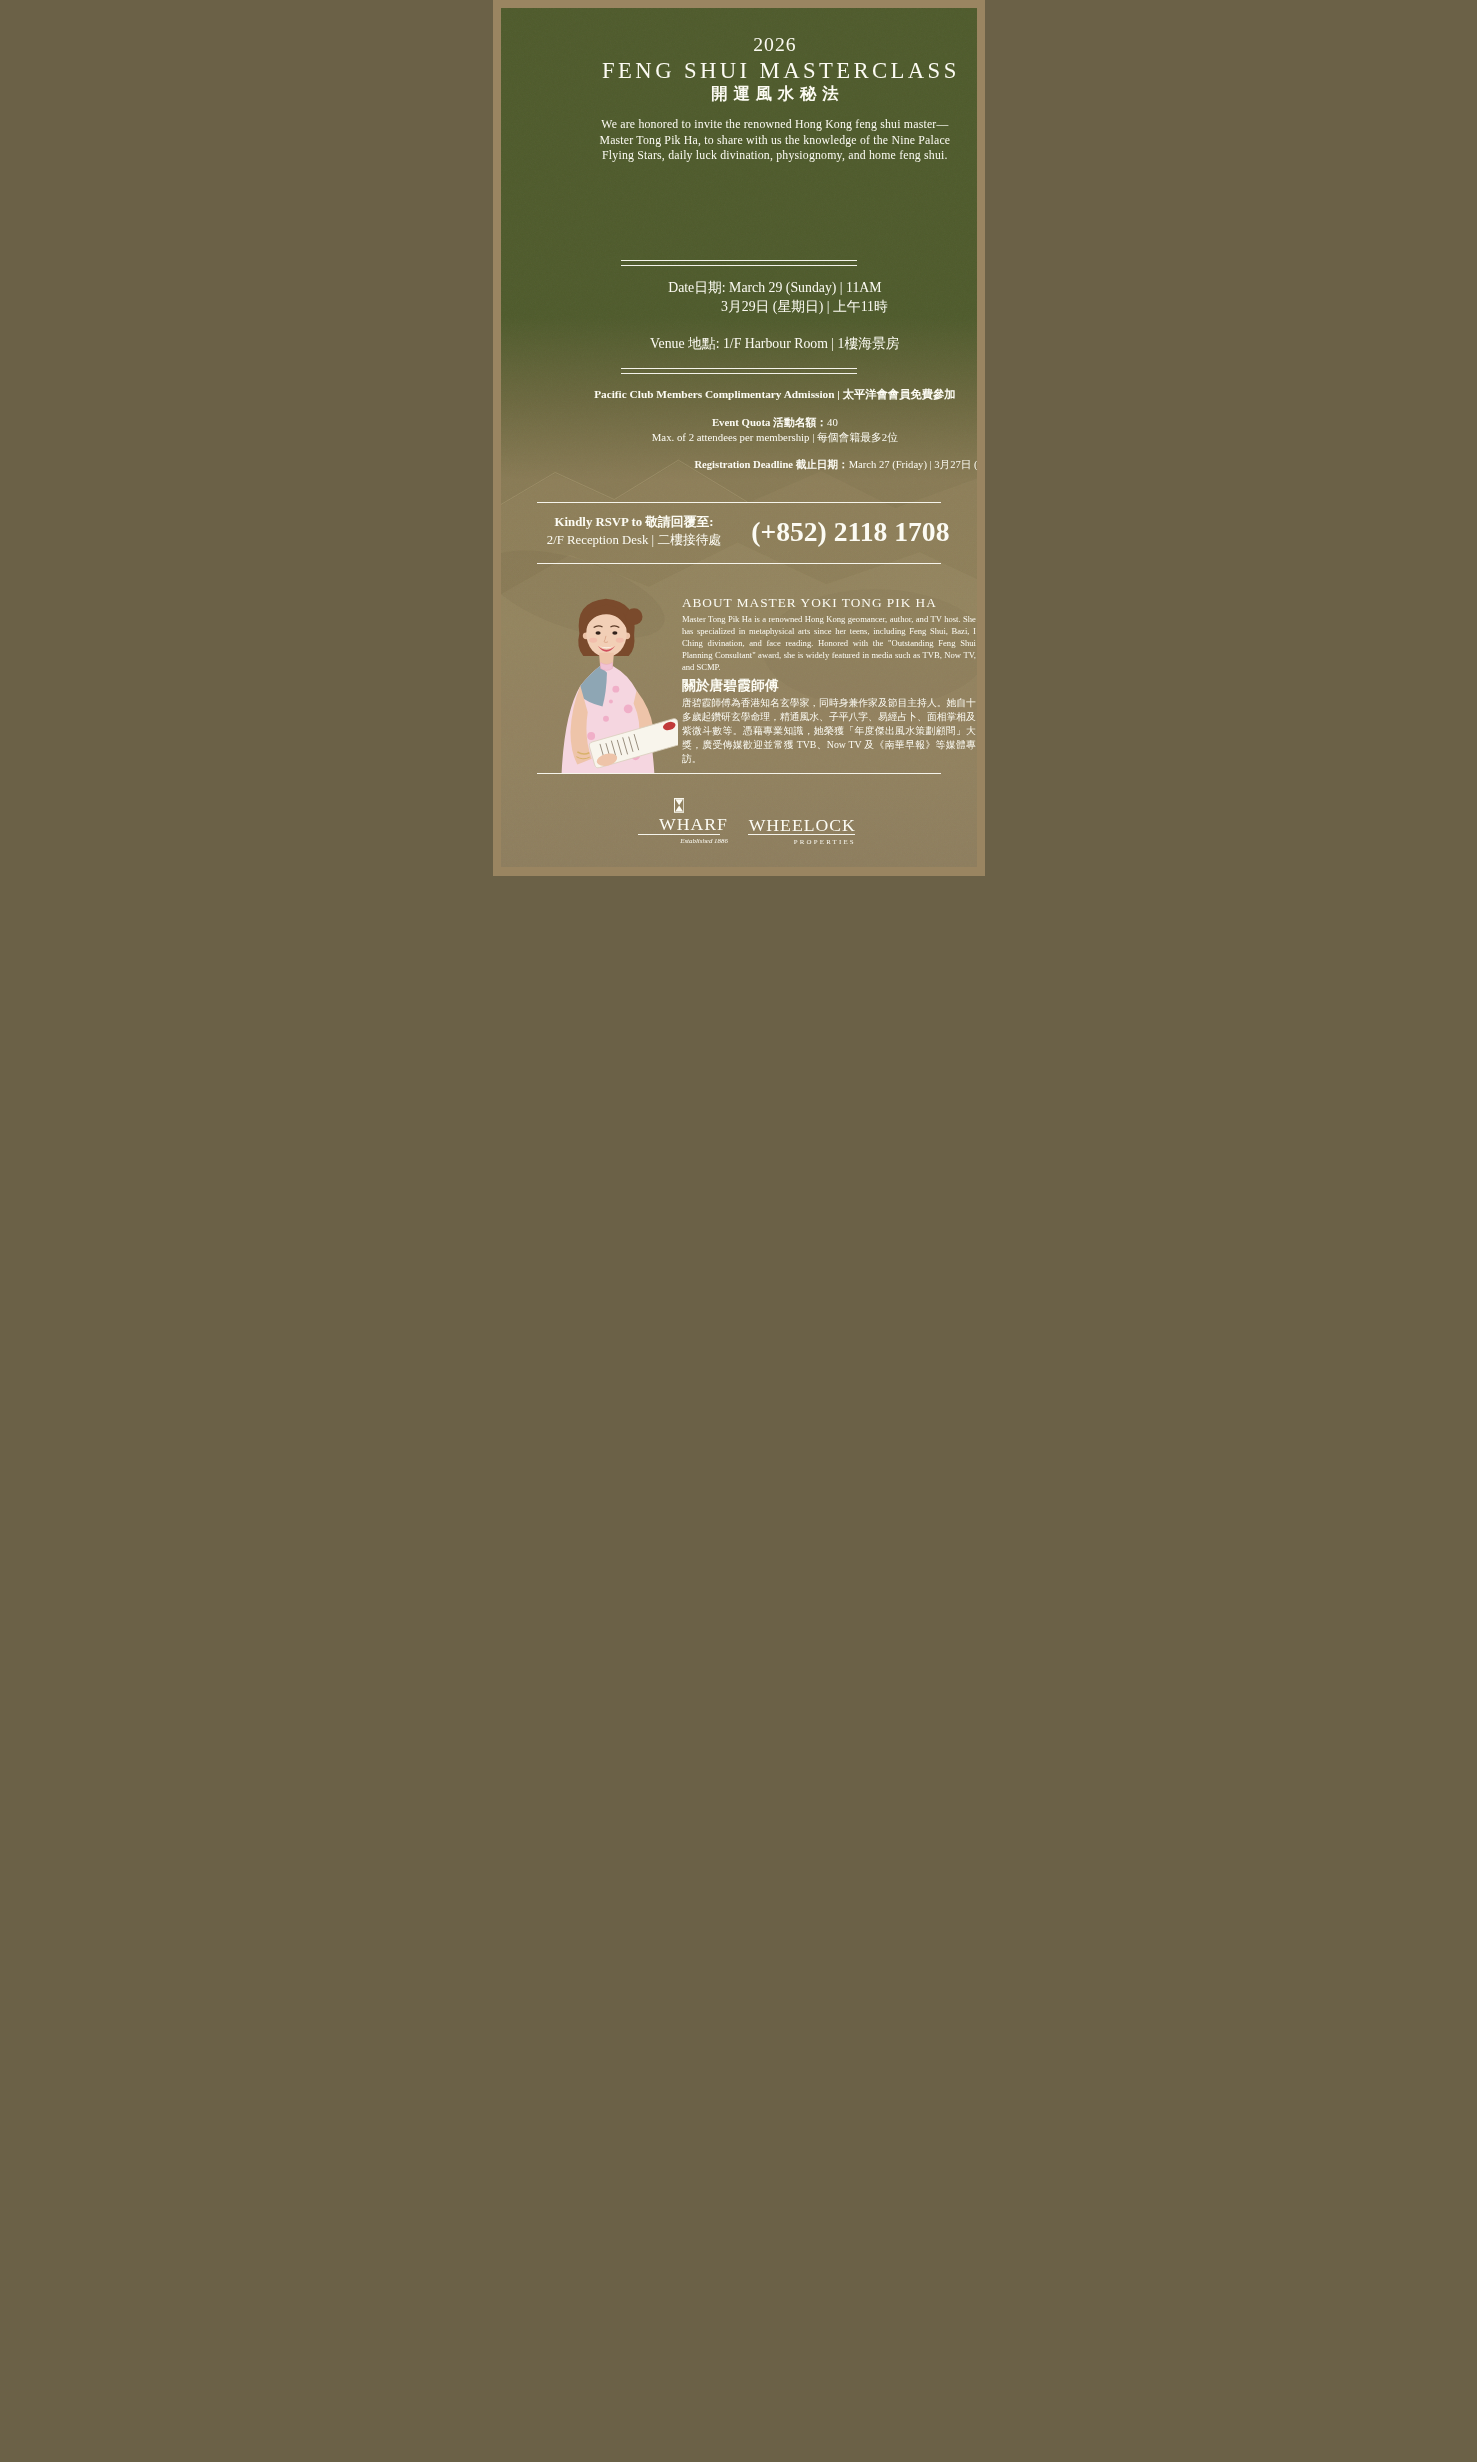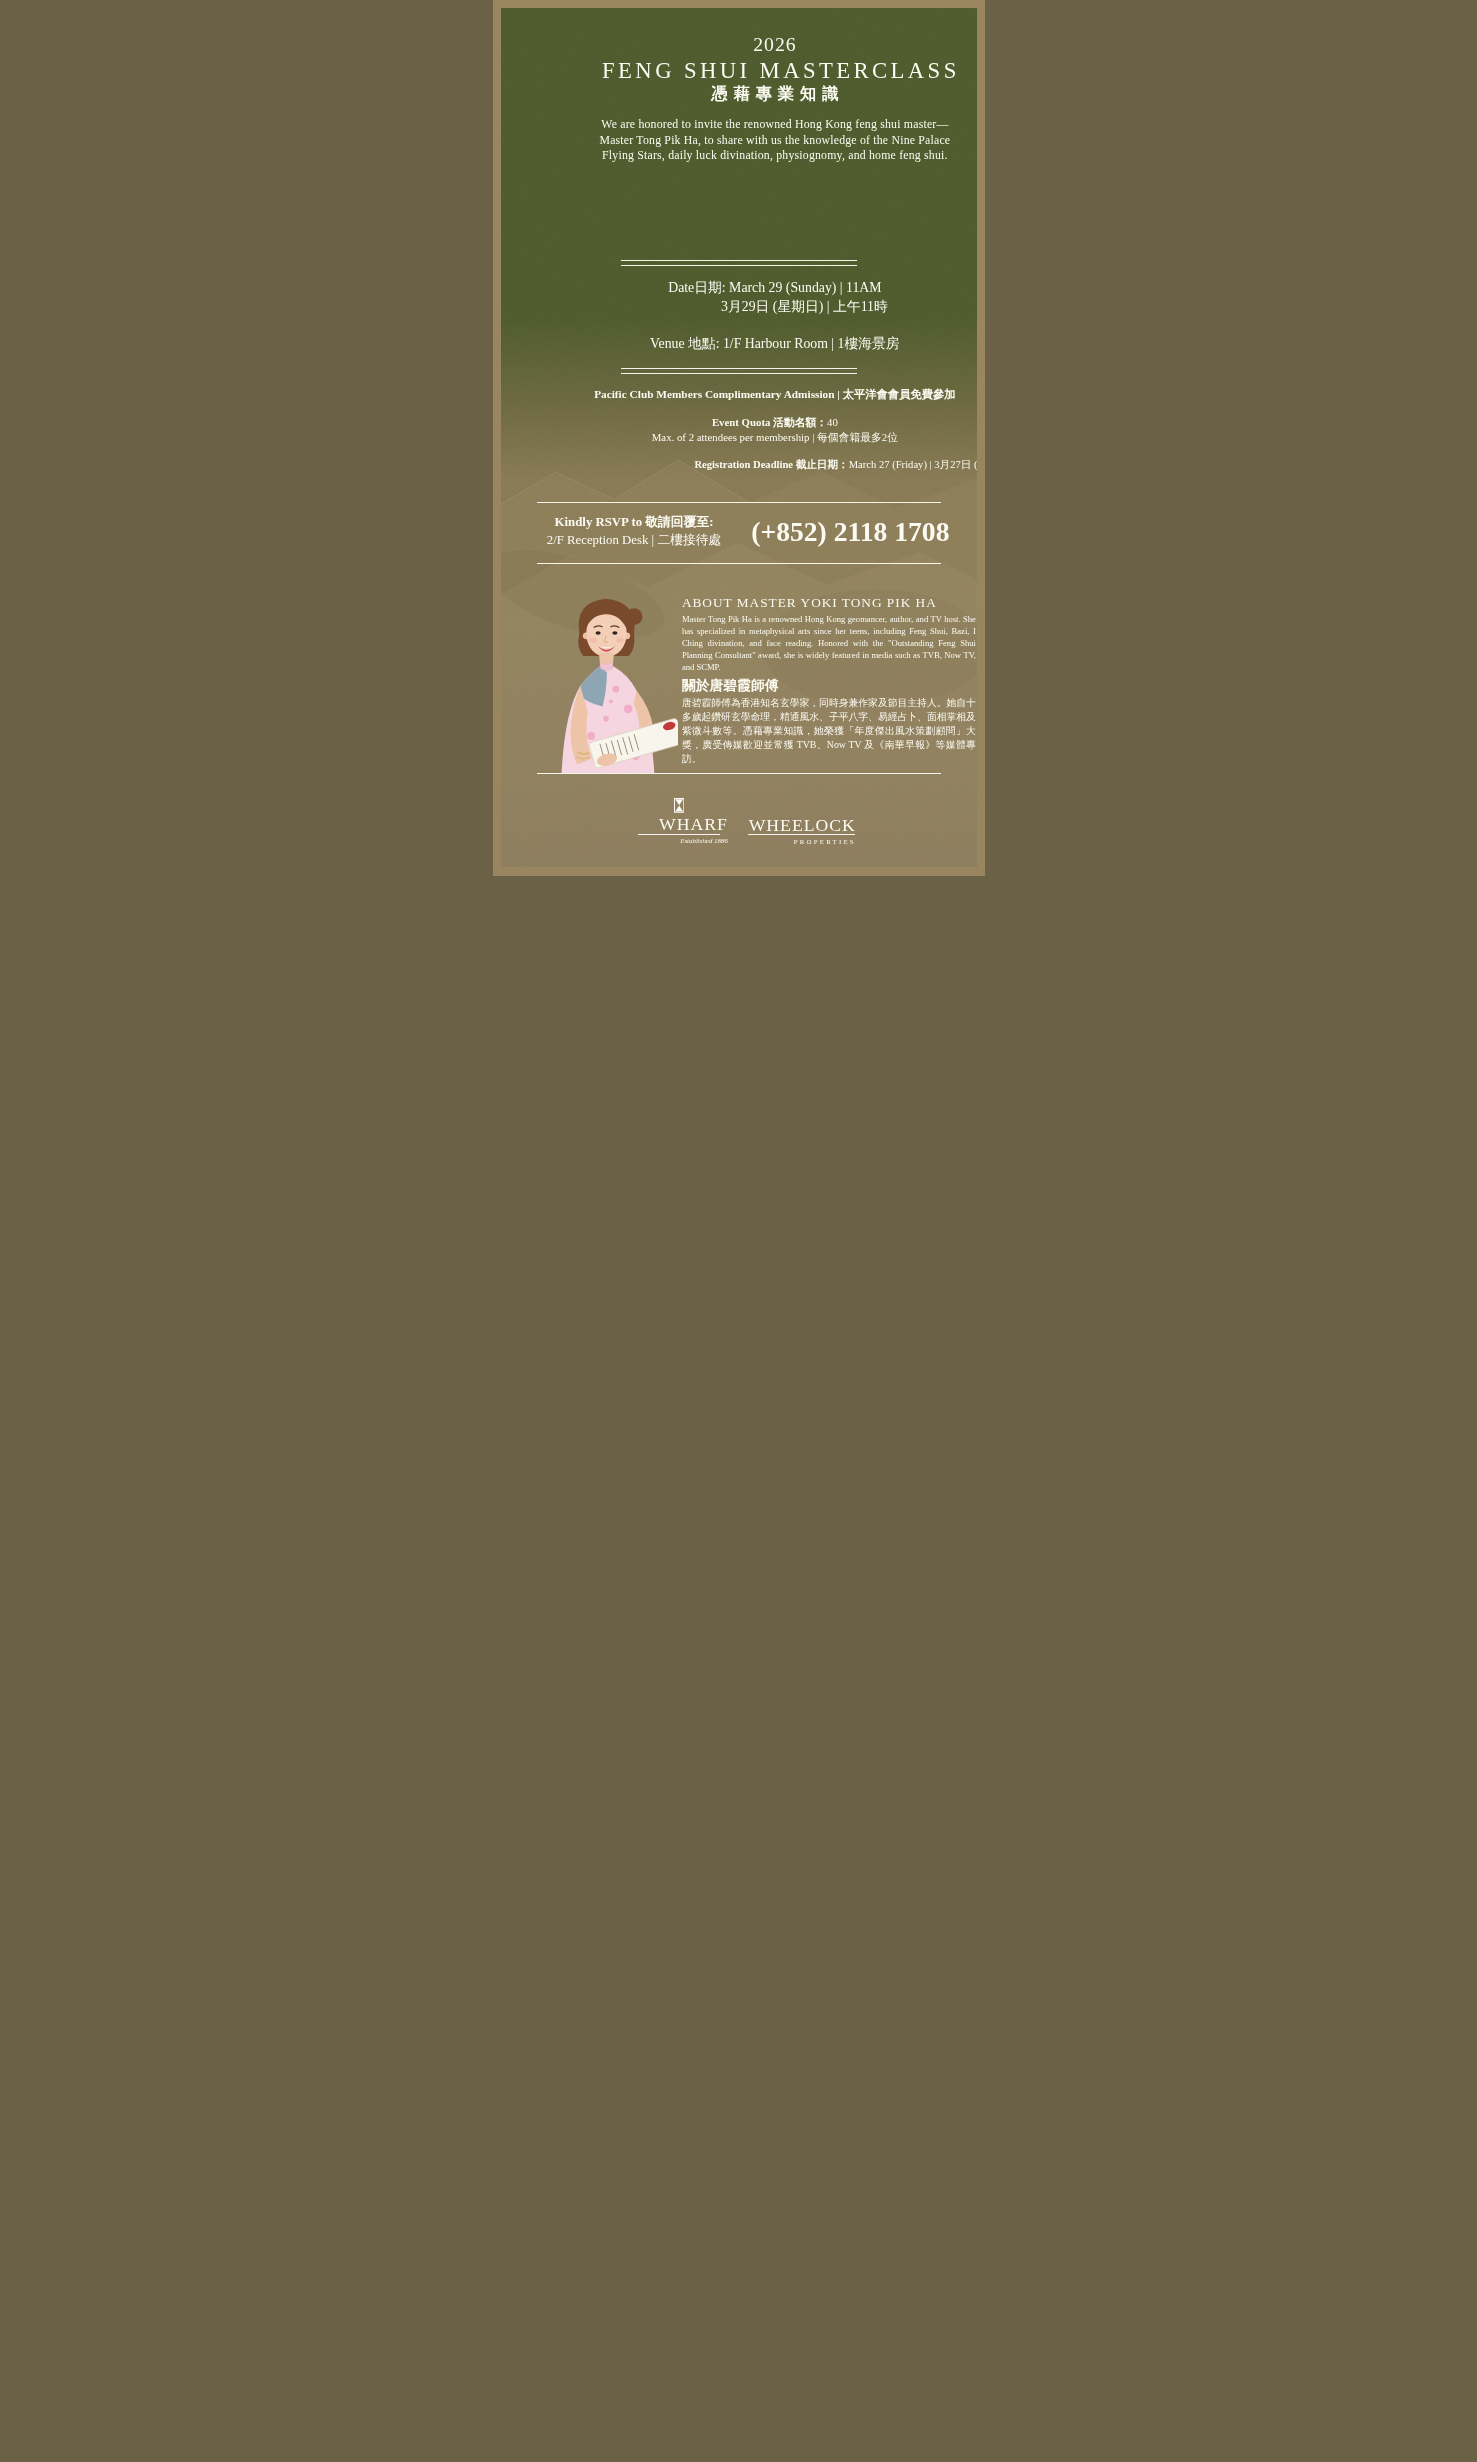--- a/index.html
+++ b/index.html
@@ -65,21 +65,21 @@
       <path d="M0 1010 L110 945 L230 1000 L360 920 L500 1005 L650 940 L800 1015 L966 955 L966 1744 L0 1744 Z" fill="#b9a77c" opacity="0.10"></path>
       <path d="M0 1190 L140 1110 L300 1175 L480 1085 L660 1170 L850 1105 L966 1160 L966 1744 L0 1744 Z" fill="#bfae82" opacity="0.12"></path>
       <path d="M0 1008 L110 943 L230 998 L360 918 L500 1003" stroke="#d8c99c" stroke-width="2" fill="none" opacity="0.22"></path>
       <ellipse cx="150" cy="1190" rx="190" ry="70" fill="#3c3420" opacity="0.06" transform="rotate(18 150 1190)"></ellipse>
       <ellipse cx="760" cy="1300" rx="230" ry="120" fill="#3c3420" opacity="0.04"></ellipse>
       <rect width="966" height="1744" filter="url(#grain)" opacity="0.05"></rect>
     </svg>
 
     <div class="sec year">2026</div>
     <div class="sec title-en">FENG SHUI MASTERCLASS</div>
-    <div class="sec title-zh">憑藉專業知識</div>
+    <div class="sec title-zh">開運風水秘法</div>
 
     <div class="sec intro-en">
       <div>We are honored to invite the renowned Hong Kong feng shui master—</div>
       <div>Master Tong Pik Ha, to share with us the knowledge of the Nine Palace</div>
       <div>Flying Stars, daily luck divination, physiognomy, and home feng shui.</div>
     </div>
 
 
     <div class="dividerD d1"></div>
     <div class="sec date1">Date日期: March 29 (Sunday) | 11AM</div>

